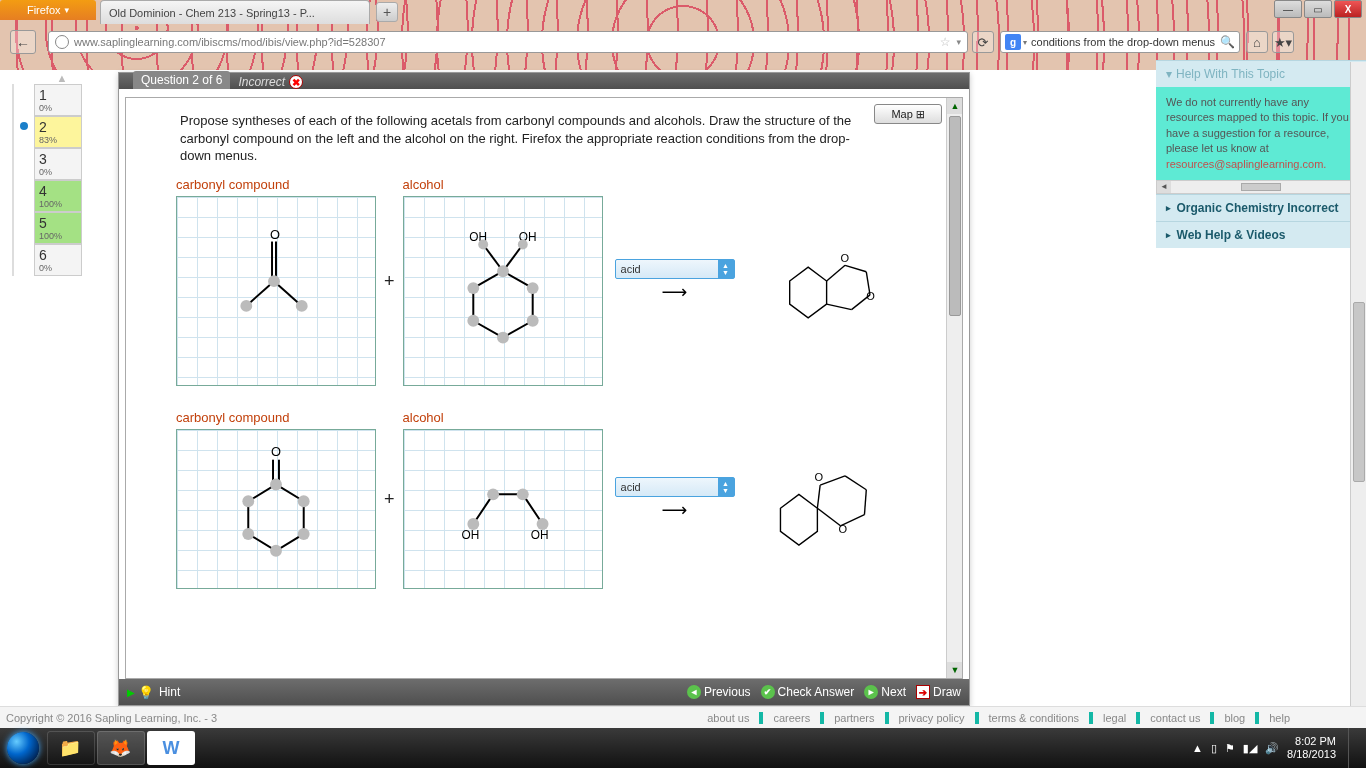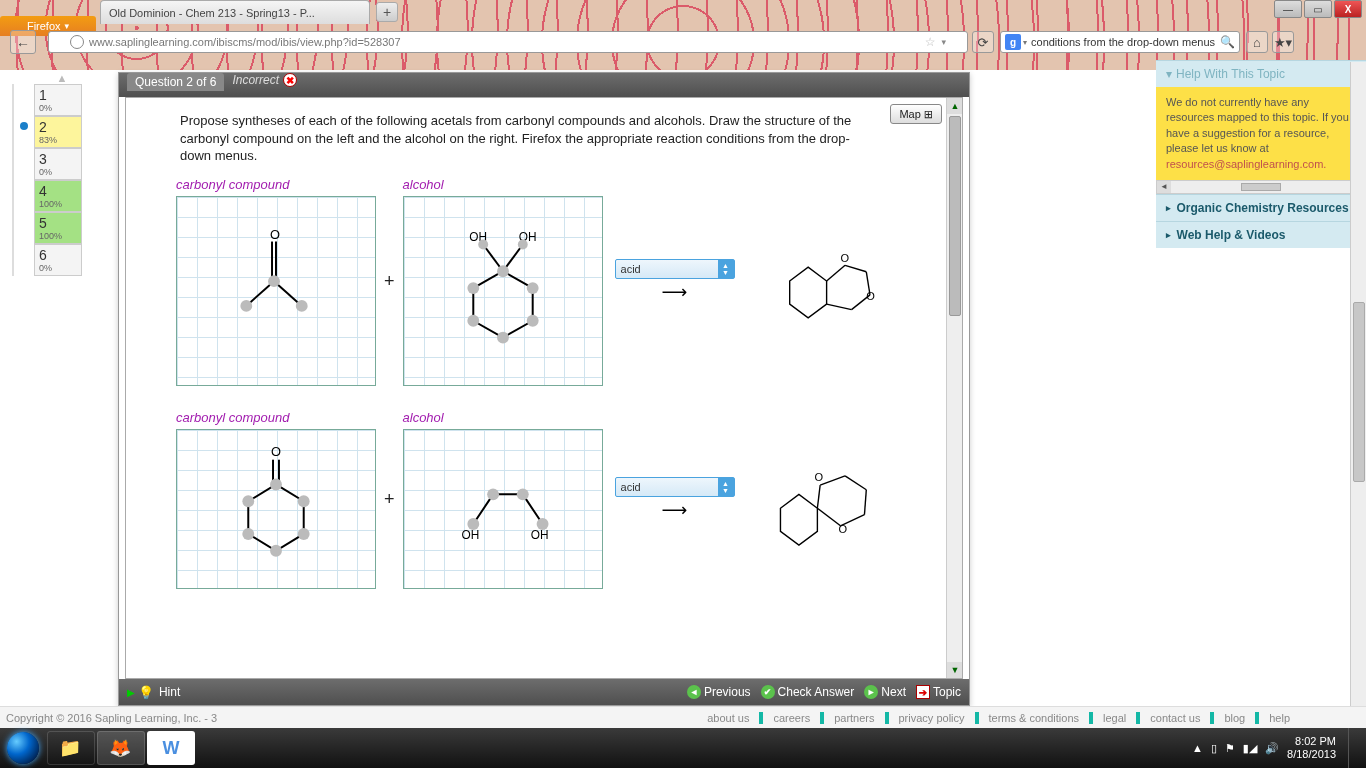--- a/index.html
+++ b/index.html
@@ -7,30 +7,30 @@
 
 
 .persona { position:absolute; top:0; left:0; width:1366px; height:70px; }
 .persona-bg { position:absolute; inset:0;
   background:
     repeating-radial-gradient(circle at 10% 40%, #d84a5a 0 2px, transparent 2px 30px),
     repeating-radial-gradient(circle at 50% 60%, #d84a5a 0 2px, transparent 2px 35px),
     linear-gradient(#e1bea7,#e1bea7);
   opacity:.9;
 }
-.ff-btn { position:absolute; top:0; left:0; width:96px; height:20px; background:linear-gradient(#f39c12,#e67e22); color:#fff; font-size:11px; display:flex; align-items:center; justify-content:center; border-radius:3px 3px 0 0;margin-top:16px; }
+.ff-btn { position:absolute; top:0; left:0; width:96px; height:20px; background:linear-gradient(#f39c12,#e67e22); color:#fff; font-size:11px; display:flex; align-items:center; justify-content:center; border-radius:3px 3px 0 0; }
 .ff-btn::after { content:"▾"; margin-left:4px; font-size:9px; }
 .tab { position:absolute; top:0; left:100px; height:24px; background:linear-gradient(#f5f5f5,#ddd); border:1px solid #aaa; border-bottom:none; border-radius:4px 4px 0 0; font-size:11px; color:#444; display:flex; align-items:center; padding:0 8px; }
 .tab-plus { position:absolute; top:2px; height:20px; width:22px; background:linear-gradient(#eee,#ccc); border:1px solid #aaa; border-radius:3px; display:flex; align-items:center; justify-content:center; font-size:14px; color:#555; }
 .winctrl { position:absolute; top:0; right:4px; display:flex; gap:2px; }
 .winctrl div { width:28px; height:18px; background:linear-gradient(#ddd,#bbb); border:1px solid #888; border-radius:2px; font-size:10px; display:flex; align-items:center; justify-content:center; color:#333; }
 .winctrl .close { background:linear-gradient(#e55,#b22); color:#fff; font-weight:bold; }
 .nav-row { position:absolute; top:28px; left:0; width:1366px; height:28px; display:flex; align-items:center; }
 .back { width:26px; height:24px; border-radius:3px; background:rgba(255,255,255,.3); margin-left:10px; display:flex; align-items:center; justify-content:center; color:#444; font-size:14px; border:1px solid #999; }
-.url { flex:0 0 920px; height:22px; margin-left:12px; background:#fff; border:1px solid #999; border-radius:3px; font-size:11px; color:#777; display:flex; align-items:center; padding:0 21px; }
+.url { flex:0 0 920px; height:22px; margin-left:12px; background:#fff; border:1px solid #999; border-radius:3px; font-size:11px; color:#777; display:flex; align-items:center; padding:0 6px; }
 .url .globe { width:14px; height:14px; border:1px solid #888; border-radius:50%; margin-right:5px; }
 .url .star { margin-left:auto; font-size:12px; color:#bbb; }
 .url .dd { margin-left:6px; font-size:9px; color:#888; }
 .reload { width:22px; height:22px; margin-left:4px; background:rgba(255,255,255,.3); border:1px solid #999; border-radius:3px; display:flex; align-items:center; justify-content:center; font-size:13px; color:#444; }
 .search { height:22px; margin-left:6px; width:240px; background:#fff; border:1px solid #999; border-radius:3px; display:flex; align-items:center; padding:0 4px; font-size:11px; color:#333; }
 .search .g { width:16px; height:16px; background:#4285f4; color:#fff; font-size:10px; font-weight:bold; display:flex; align-items:center; justify-content:center; border-radius:2px; margin-right:2px; }
 .search .dd2 { font-size:8px; color:#777; margin-right:4px; }
 .search .mag { margin-left:auto; font-size:12px; color:#555; }
 .home { width:22px; height:22px; margin-left:6px; background:rgba(255,255,255,.3); border:1px solid #999; border-radius:3px; display:flex; align-items:center; justify-content:center; font-size:13px; color:#444; }
 .bmk { width:22px; height:22px; margin-left:4px; background:rgba(255,255,255,.3); border:1px solid #999; border-radius:3px; display:flex; align-items:center; justify-content:center; font-size:13px; color:#444; }
@@ -43,37 +43,37 @@
 .qrow .dot { width:20px; display:flex; justify-content:center; padding-top:6px; }
 .qrow .dot span { width:8px; height:8px; border-radius:50%; background:#1b7fc9; display:block; }
 .qrow .cell { width:48px; border:1px solid #ccc; padding:2px 4px; margin-bottom:0; font-size:14px; }
 .qrow .pct { font-size:9px; color:#666; }
 .qrow.yellow .cell { background:#fdf59c; }
 .qrow.green .cell { background:#a4e184; }
 .qrow.grey .cell { background:#f4f4f4; }
 
 
 .panel { position:absolute; top:72px; left:118px; width:852px; height:634px; background:#fff; border:1px solid #999; box-shadow:0 2px 6px rgba(0,0,0,.2); }
-.phead { height:24px; background:linear-gradient(#6d6d6d,#4f4f4f); display:flex; align-items:flex-start; color:#fff; font-size:12px; padding:0 8px; }
+.phead { height:16px; background:linear-gradient(#6d6d6d,#4f4f4f); display:flex; align-items:flex-end; color:#fff; font-size:12px; padding:0 14px; }
 .phead .qof { background:#888; padding:2px 8px; border-radius:3px 3px 0 0; margin-right:8px; color:#fff; }
 .phead .inc { color:#ddd;font-style:italic; }
 .phead .inc-x { color:#f00; background:#fff; border-radius:50%; width:14px; height:14px; display:inline-flex; align-items:center; justify-content:center; font-size:10px; font-weight:bold; margin-left:4px; border:1px solid #a00; }
 
 .pbody { position:absolute; top:24px; bottom:26px; left:6px; right:6px; border:1px solid #aaa; background:#fff; overflow:hidden; }
 .scrollbar { position:absolute; top:0; right:0; bottom:0; width:16px; background:#eee; border-left:1px solid #ccc; }
 .sb-up,.sb-dn { position:absolute; left:0; width:16px; height:16px; background:#ddd; display:flex; align-items:center; justify-content:center; font-size:9px; color:#060; }
 .sb-up { top:0; } .sb-dn { bottom:0; }
 .sb-thumb { position:absolute; left:2px; width:12px; background:#bbb; border:1px solid #999; border-radius:2px; }
 
 .content { position:absolute; inset:0 16px 0 0; padding:10px 14px; font-size:13px; color:#222; }
-.map-btn { position:absolute; top:6px; right:4px; height:20px; padding:0 8px; background:linear-gradient(#fff,#ddd); border:1px solid #888; border-radius:3px; font-size:11px; display:flex; align-items:center; gap:3px; }
+.map-btn { position:absolute; top:6px; right:4px; height:20px; padding:0 16px; background:linear-gradient(#fff,#ddd); border:1px solid #888; border-radius:3px; font-size:11px; display:flex; align-items:center; gap:3px; }
 .instr { margin:4px 60px 12px 40px; line-height:1.35; }
 
 .rxn { display:flex; align-items:center; margin:6px 0 24px 36px; gap:6px; }
-.col-label { font-size:13px; color:#a21caf; margin-bottom:4px;font-style:italic; }
+.col-label { font-size:13px; color:#c2410c; margin-bottom:4px; }
 .col { display:flex; flex-direction:column; }
 .grid { width:200px; height:190px; border:1px solid #7a9; position:relative;
   background-image:linear-gradient(#cfe3ee 1px,transparent 1px),linear-gradient(90deg,#cfe3ee 1px,transparent 1px);
   background-size:20px 20px; }
 .plus { font-size:18px; color:#222; padding:0 2px; align-self:center; }
 .cond { display:flex; flex-direction:column; align-items:center; gap:2px; margin:0 6px; }
 .sel { width:120px; height:20px; border:1px solid #4aa3df; background:linear-gradient(#eef6fc,#d5e9f7); font-size:11px; color:#333; display:flex; align-items:center; padding:0 5px; position:relative; border-radius:2px; }
 .sel .car { position:absolute; right:0; top:0; bottom:0; width:16px; background:#4aa3df; display:flex; flex-direction:column; align-items:center; justify-content:center; color:#fff; font-size:7px; line-height:7px; }
 .arrow { font-size:18px; color:#000; }
 .prod { width:150px; height:120px; align-self:center; }
@@ -85,21 +85,21 @@
 .pfoot .right { margin-left:auto; display:flex; gap:10px; align-items:center; }
 .fbtn { display:flex; align-items:center; gap:3px; }
 .circ { width:14px; height:14px; border-radius:50%; display:flex; align-items:center; justify-content:center; font-size:9px; font-weight:bold; }
 .circ.g { background:#5bc24c; color:#fff; }
 .exit-ico { width:14px; height:14px; background:#fff; border:1px solid #a00; display:flex; align-items:center; justify-content:center; color:#d00; font-size:10px; font-weight:bold; }
 
 
 .rside { position:absolute; top:60px; right:0; width:210px; }
 .rsec { background:#d4eaf1; border-top:1px solid #b6d6e0; font-size:12px; color:#1b5a6b; padding:6px 10px; }
 .rsec.title { color:#7fb4c1; display:flex; align-items:center; gap:4px; }
-.rtext { background:#fde047; font-size:11px; color:#555; padding:8px 10px; line-height:1.4; }
+.rtext { background:#5eead4; font-size:11px; color:#555; padding:8px 10px; line-height:1.4; }
 .rtext a { color:#c0504d; text-decoration:none; }
 .rscroll { height:14px; background:#eee; border:1px solid #ccc; display:flex; }
 .rscroll .l,.rscroll .r { width:14px; display:flex; align-items:center; justify-content:center; font-size:8px; color:#555; background:#ddd; }
 .rscroll .t { flex:1; display:flex; align-items:center; justify-content:center; }
 .rscroll .t span { width:40px; height:8px; background:#ccc; border:1px solid #aaa; }
 .rsec.link { display:flex; align-items:center; gap:6px; font-weight:bold; color:#1b5a6b; }
 .rsec.link::before { content:"▸"; font-size:9px; color:#1b5a6b; }
 
 
 .page-footer { position:absolute; bottom:40px; left:0; width:1366px; height:22px; background:#f4f4f4; border-top:1px solid #ddd; font-size:11px; color:#888; display:flex; align-items:center; padding:0 6px; }
@@ -370,21 +370,21 @@
       <div class="fbtn">
           <span class="circ g">✔</span>
           <span>Check Answer</span>
         </div>
       <div class="fbtn">
           <span class="circ g">►</span>
           <span>Next</span>
         </div>
       <div class="fbtn">
           <span class="exit-ico">➔</span>
-          <span>Topic</span>
+          <span>Draw</span>
         </div>
     </div>
   </div>
 </div>
 
 <div class="rside">
   <div class="rsec title">
       <span>▾</span>
       <span>Help With This Topic</span>
     </div>
@@ -393,21 +393,21 @@
     <a>resources@saplinglearning.com.</a>
   </div>
   <div class="rscroll">
     <div class="l">◄</div>
     <div class="t">
         <span></span>
       </div>
     <div class="r">►</div>
   </div>
   <div id="rside-links">
-      <div class="rsec link">Organic Chemistry Resources</div>
+      <div class="rsec link">Organic Chemistry Incorrect</div>
       <div class="rsec link">Web Help &amp; Videos</div>
     </div>
 </div>
 
 <div class="browser-scroll">
   <div class="th"></div>
 </div>
 
 <div class="page-footer">
   <span>Copyright © 2016 Sapling Learning, Inc. - 3</span>

